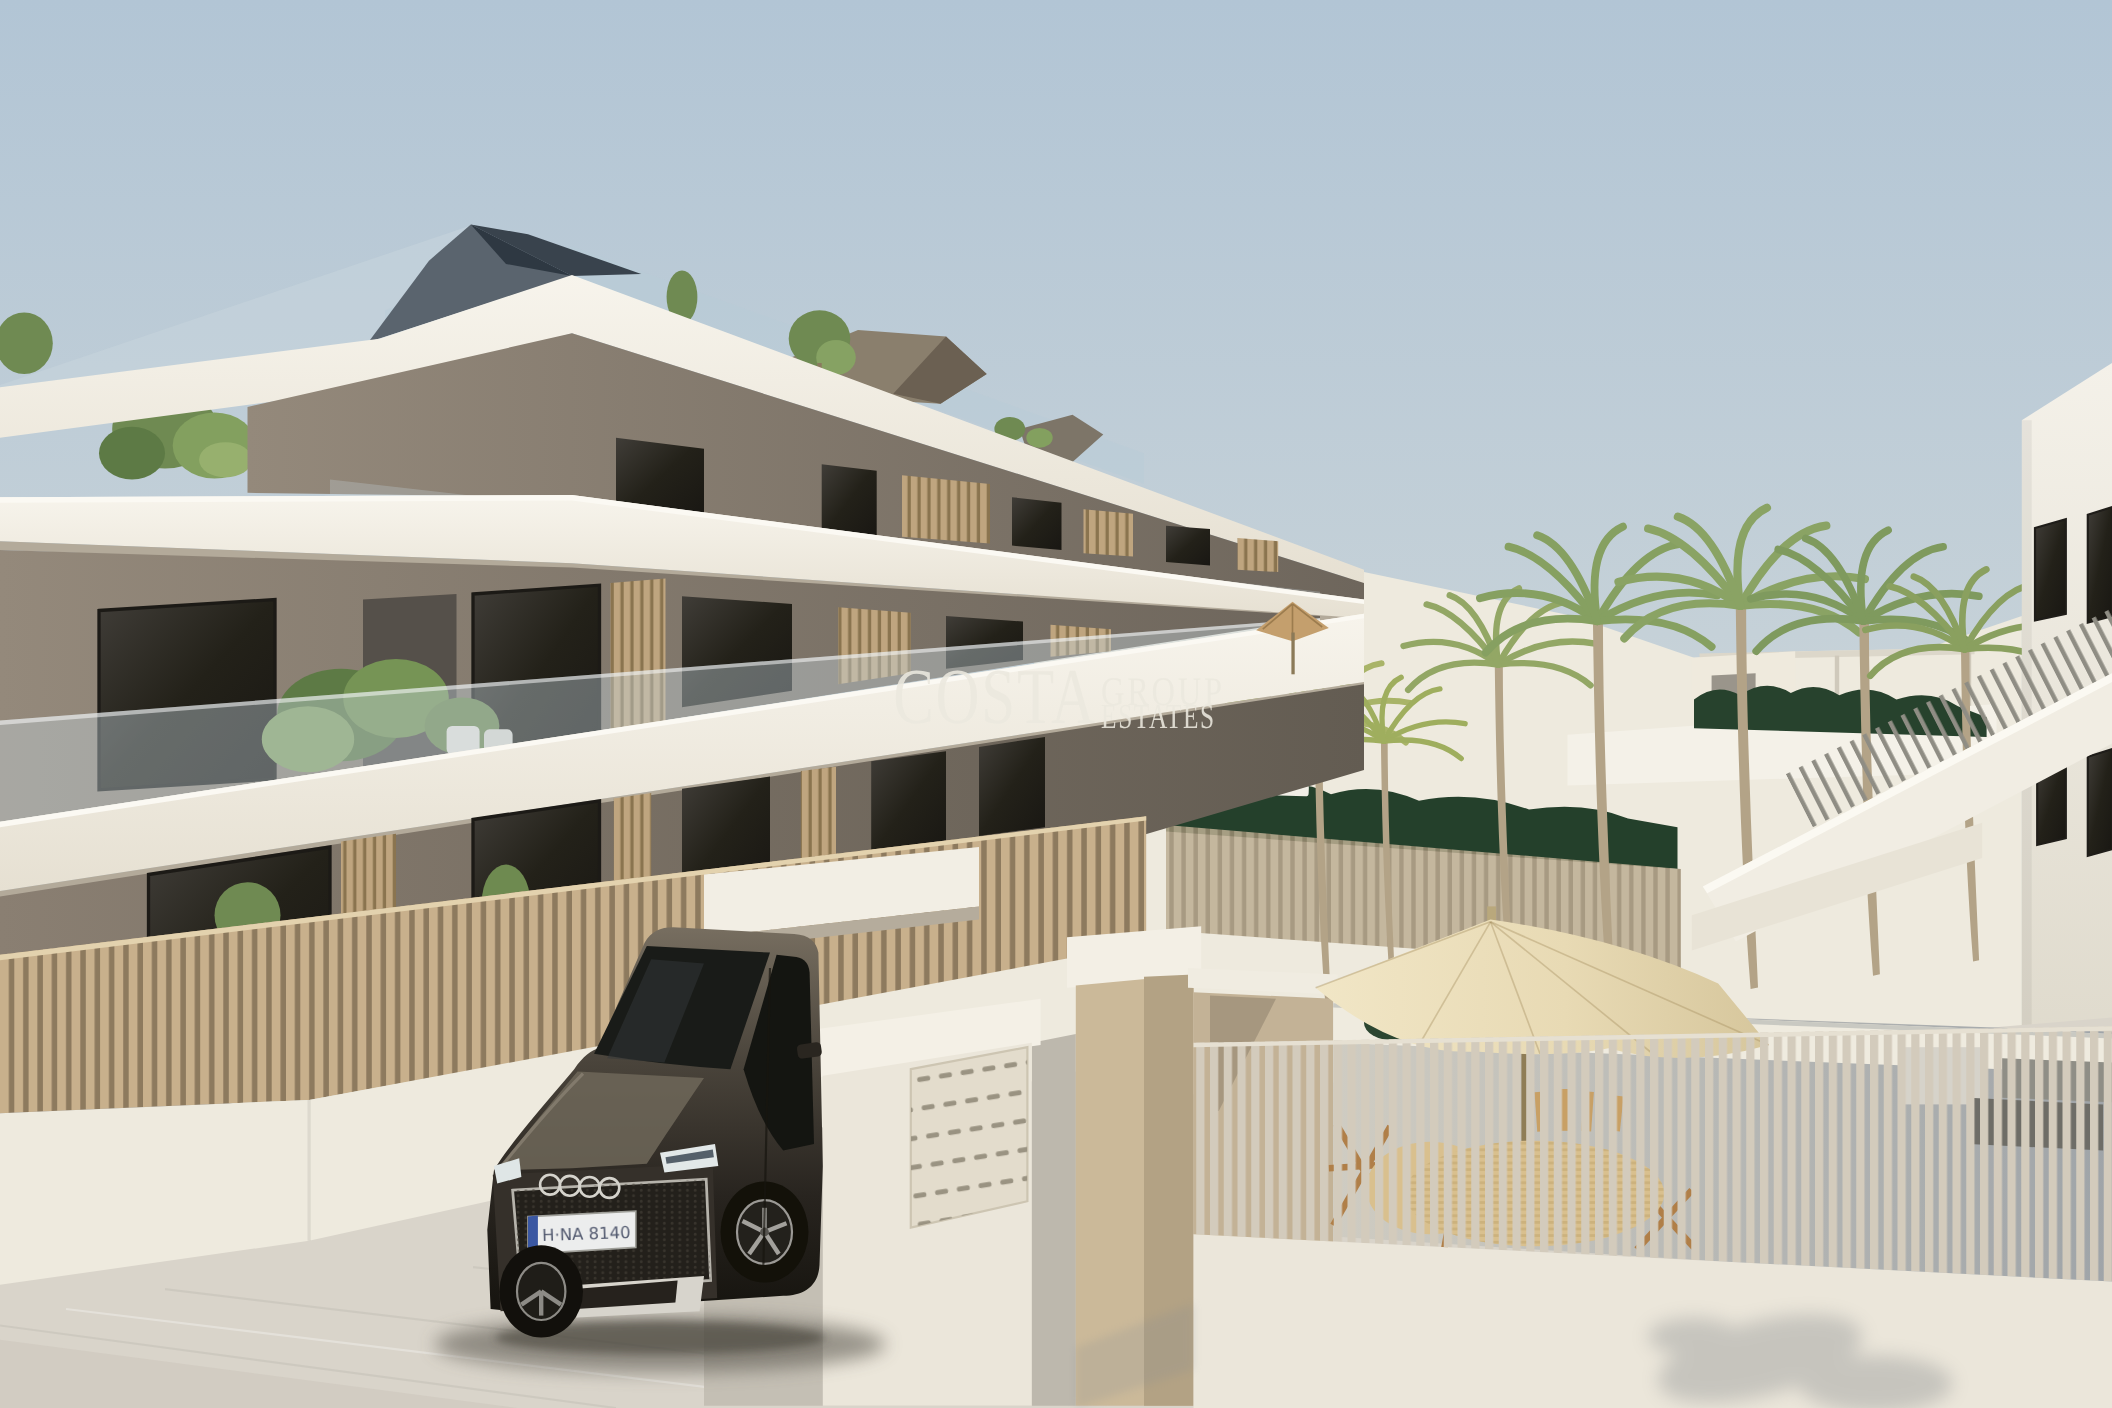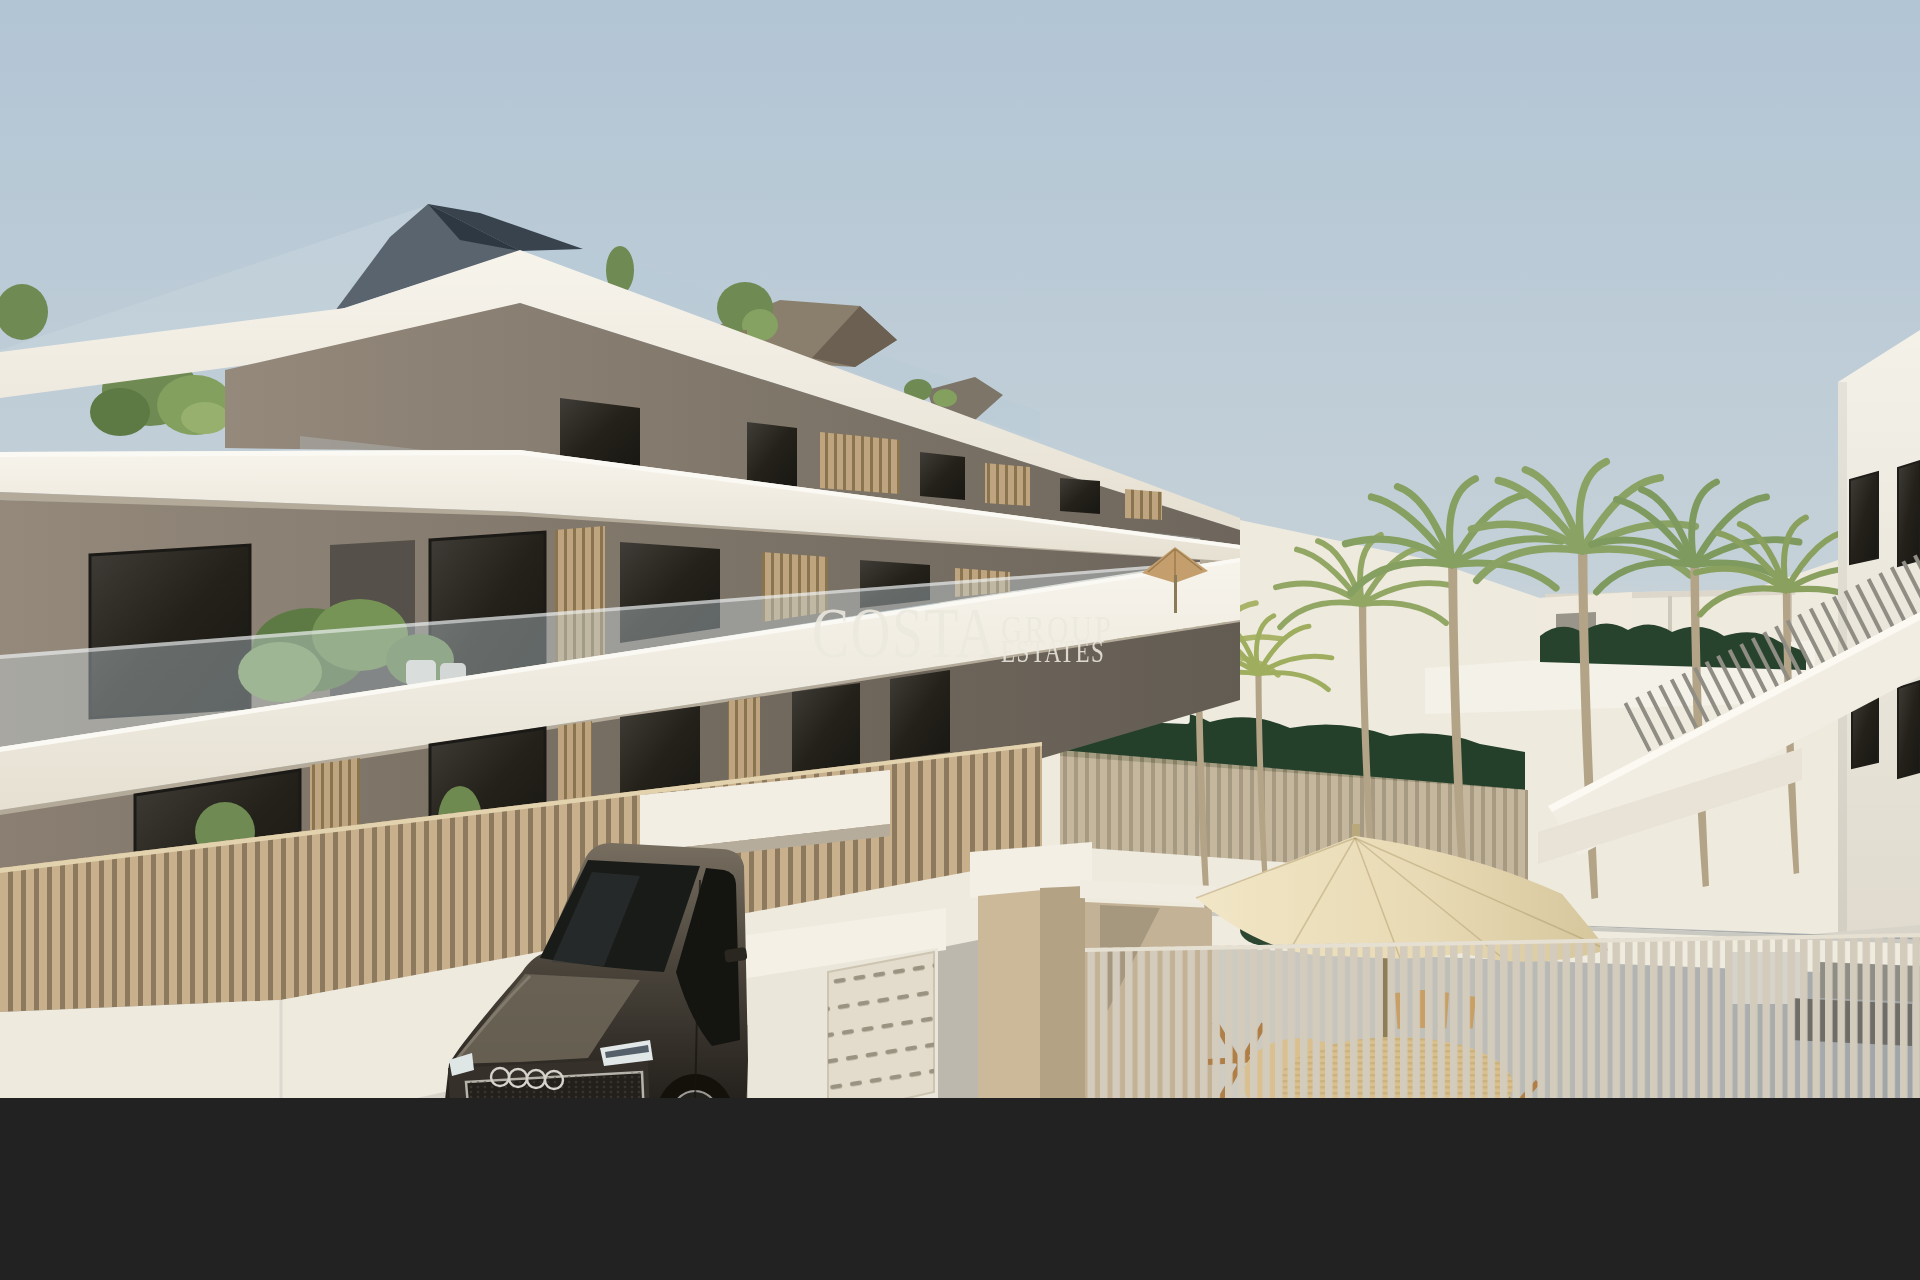--- a/index.html
+++ b/index.html
@@ -1,16 +1,16 @@
 <!DOCTYPE html>
 <html style="--sky-top: #b2c5d5; --sky-horizon: #e7e4d8; --slab-white: #f4f0e6; --soffit: #b3aa9a; --facade-light: #94897b; --facade-dark: #6e665c; --window-dark: #2c2a26; --glass-tint: #c3d2d8; --louvre: #bfa57f; --fence-tan: #c8b08c; --fence-tan-gap: #8d7a5e; --fence-grey: #d3cbbc; --wall-white: #ebe6da; --wall-beige: #c6b496; --pavement: #d9d4ca; --hedge: #24402b; --palm-green: #86a061; --palm-yellow: #a9b468; --trunk: #b3a387; --umbrella: #ecdfbc; --car-body: #3a332b; --watermark: #ece9df; --shadow-blue: #7f8894;"><head>
 <meta charset="utf-8">
 <style>
   html,body{margin:0;padding:0;background:#222;}
-  #stage{position:relative;width:1920px;height:1098px;overflow:hidden;
+  #stage{position:relative;width:1920px;height:1280px;overflow:hidden;
          font-family:"Liberation Sans",sans-serif;background:#cfd8dc;}
   #stage svg{position:absolute;left:0;top:0;display:block;}
   
   .watermark{position:absolute;left:0;top:0;width:100%;height:100%;pointer-events:none;}
   .wm{position:absolute;font-family:"Liberation Serif","DejaVu Serif",serif;
       color:var(--watermark,#ece9df);opacity:.88;transform-origin:left top;white-space:nowrap;}
   .wm-costa{left:812px;top:592px;font-size:72px;letter-spacing:2px;transform:scaleX(.77);}
   .wm-group{left:1001px;top:608px;font-size:37px;letter-spacing:3px;transform:scaleX(.80);}
   .wm-estates{left:1001px;top:633px;font-size:32px;letter-spacing:2px;transform:scaleX(.72);}
 </style>

